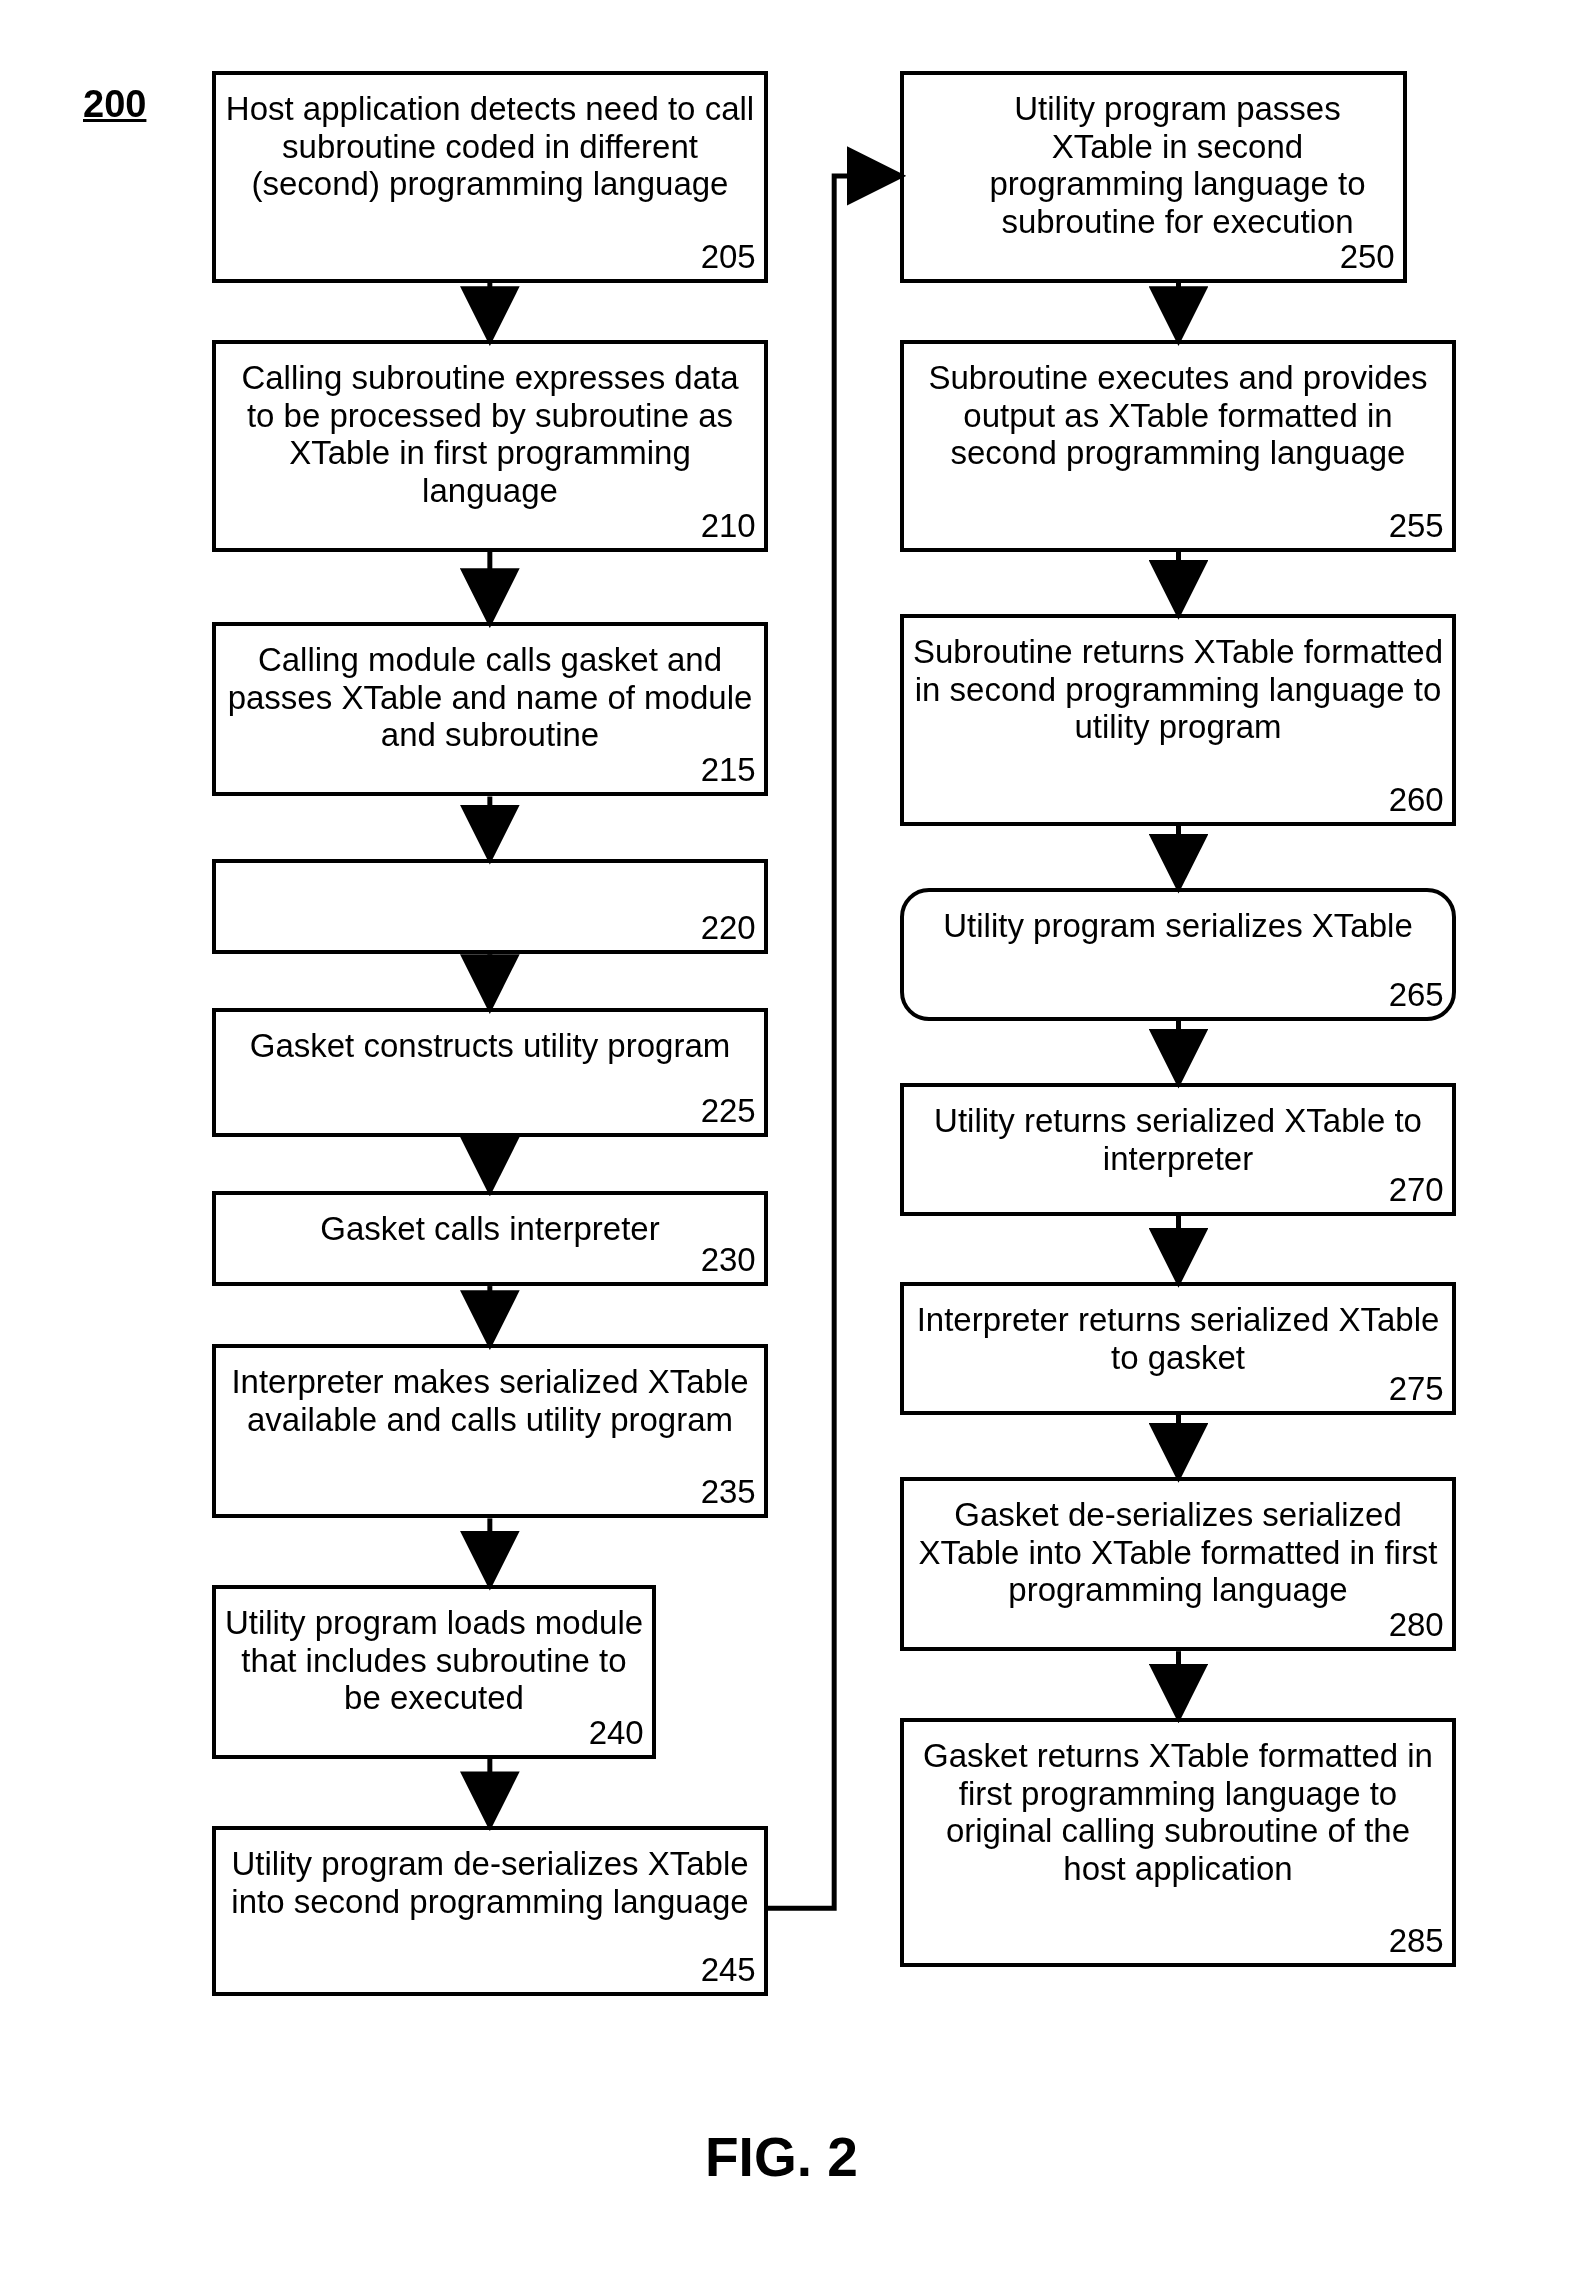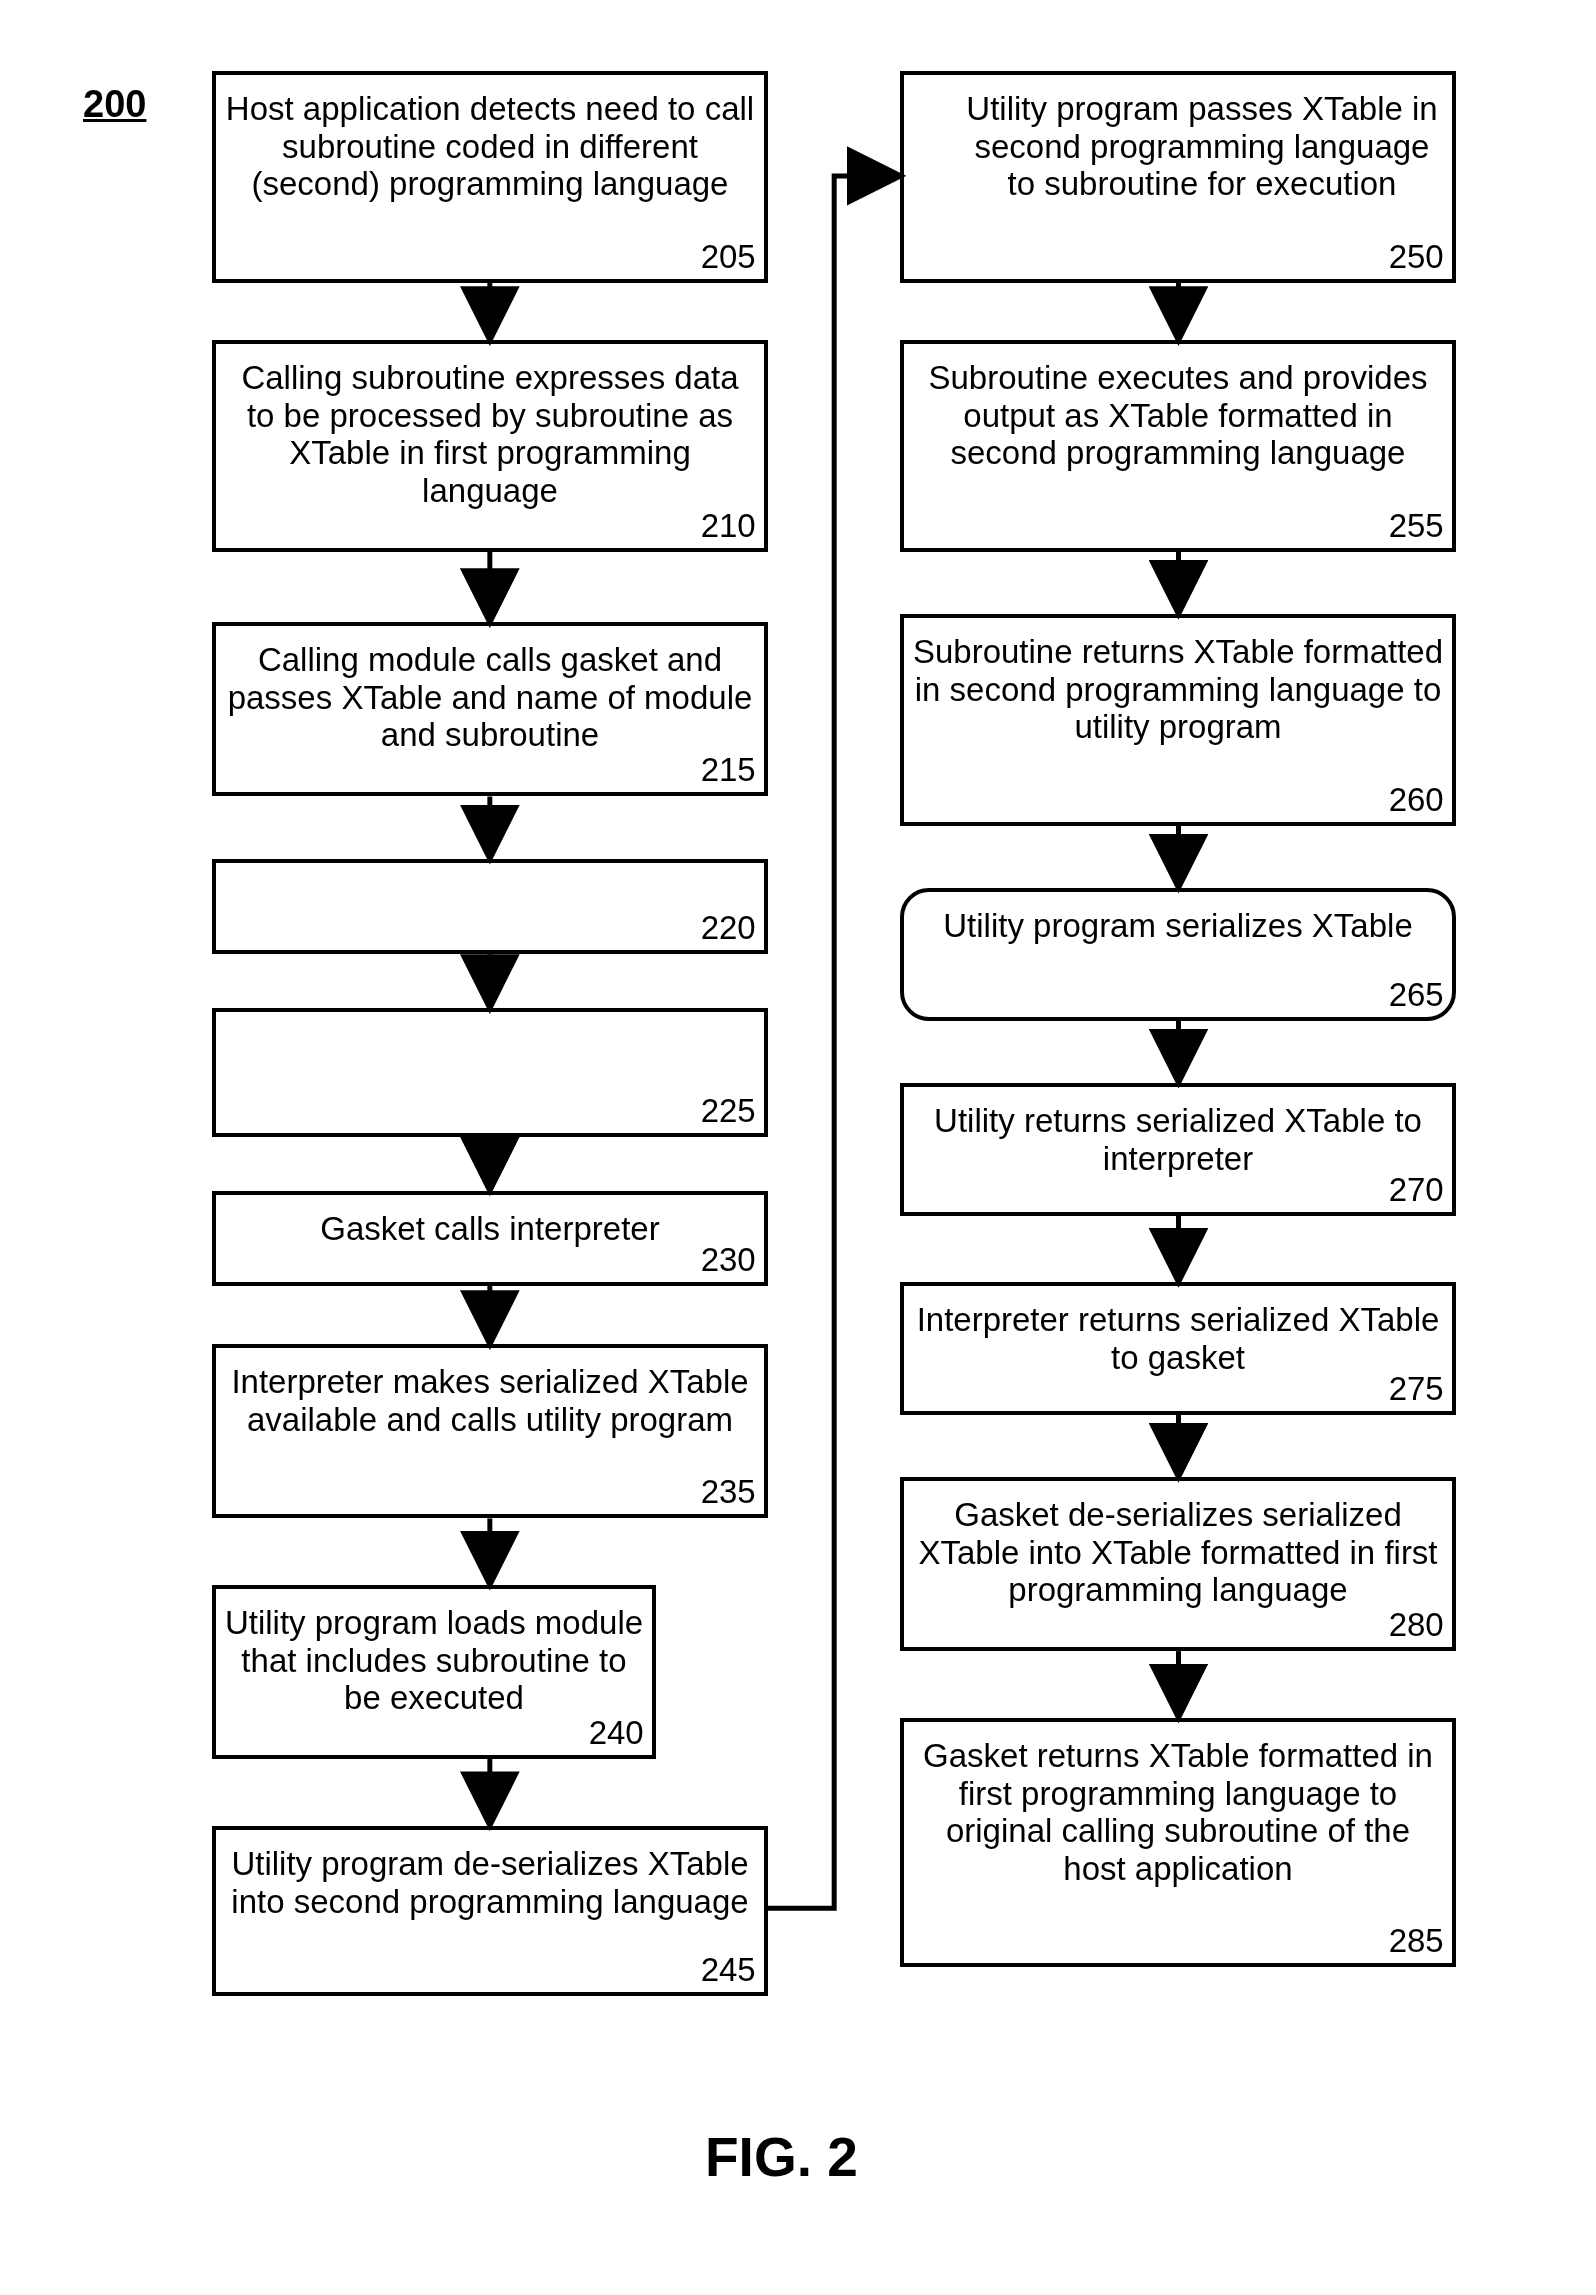--- a/index.html
+++ b/index.html
@@ -70,20 +70,21 @@
 <div class="box" style="left:212px; top:622px; width:556px; height:174px;">
   <div class="txt">Calling module calls gasket and passes XTable and name of module and subroutine</div>
   <div class="ref">215</div>
 </div>
 
 <div class="box" style="left:212px; top:859px; width:556px; height:95px;">
   <div class="ref">220</div>
 </div>
 
 <div class="box" style="left:212px; top:1008px; width:556px; height:129px;">
+  <div class="txt">Gasket constructs utility program</div>
   <div class="ref">225</div>
 </div>
 
 <div class="box" style="left:212px; top:1191px; width:556px; height:95px;">
   <div class="txt">Gasket calls interpreter</div>
   <div class="ref">230</div>
 </div>
 
 <div class="box" style="left:212px; top:1344px; width:556px; height:174px;">
   <div class="txt">Interpreter makes serialized XTable available and calls utility program</div>
@@ -93,21 +94,21 @@
 <div class="box" style="left:212px; top:1585px; width:444px; height:174px;">
   <div class="txt">Utility program loads module that includes subroutine to be executed</div>
   <div class="ref">240</div>
 </div>
 
 <div class="box" style="left:212px; top:1826px; width:556px; height:170px;">
   <div class="txt">Utility program de-serializes XTable into second programming language</div>
   <div class="ref">245</div>
 </div>
 
-<div class="box" style="left:900px; top:71px; width:556px; height:212px;padding-left:48px;">
+<div class="box" style="left:900px; top:71px; width:507px; height:212px;padding-left:48px;">
   <div class="txt">Utility program passes XTable in second programming language to subroutine for execution</div>
   <div class="ref">250</div>
 </div>
 
 <div class="box" style="left:900px; top:340px; width:556px; height:212px;">
   <div class="txt">Subroutine executes and provides output as XTable formatted in second programming language</div>
   <div class="ref">255</div>
 </div>
 
 <div class="box" style="left:900px; top:614px; width:556px; height:212px;">

